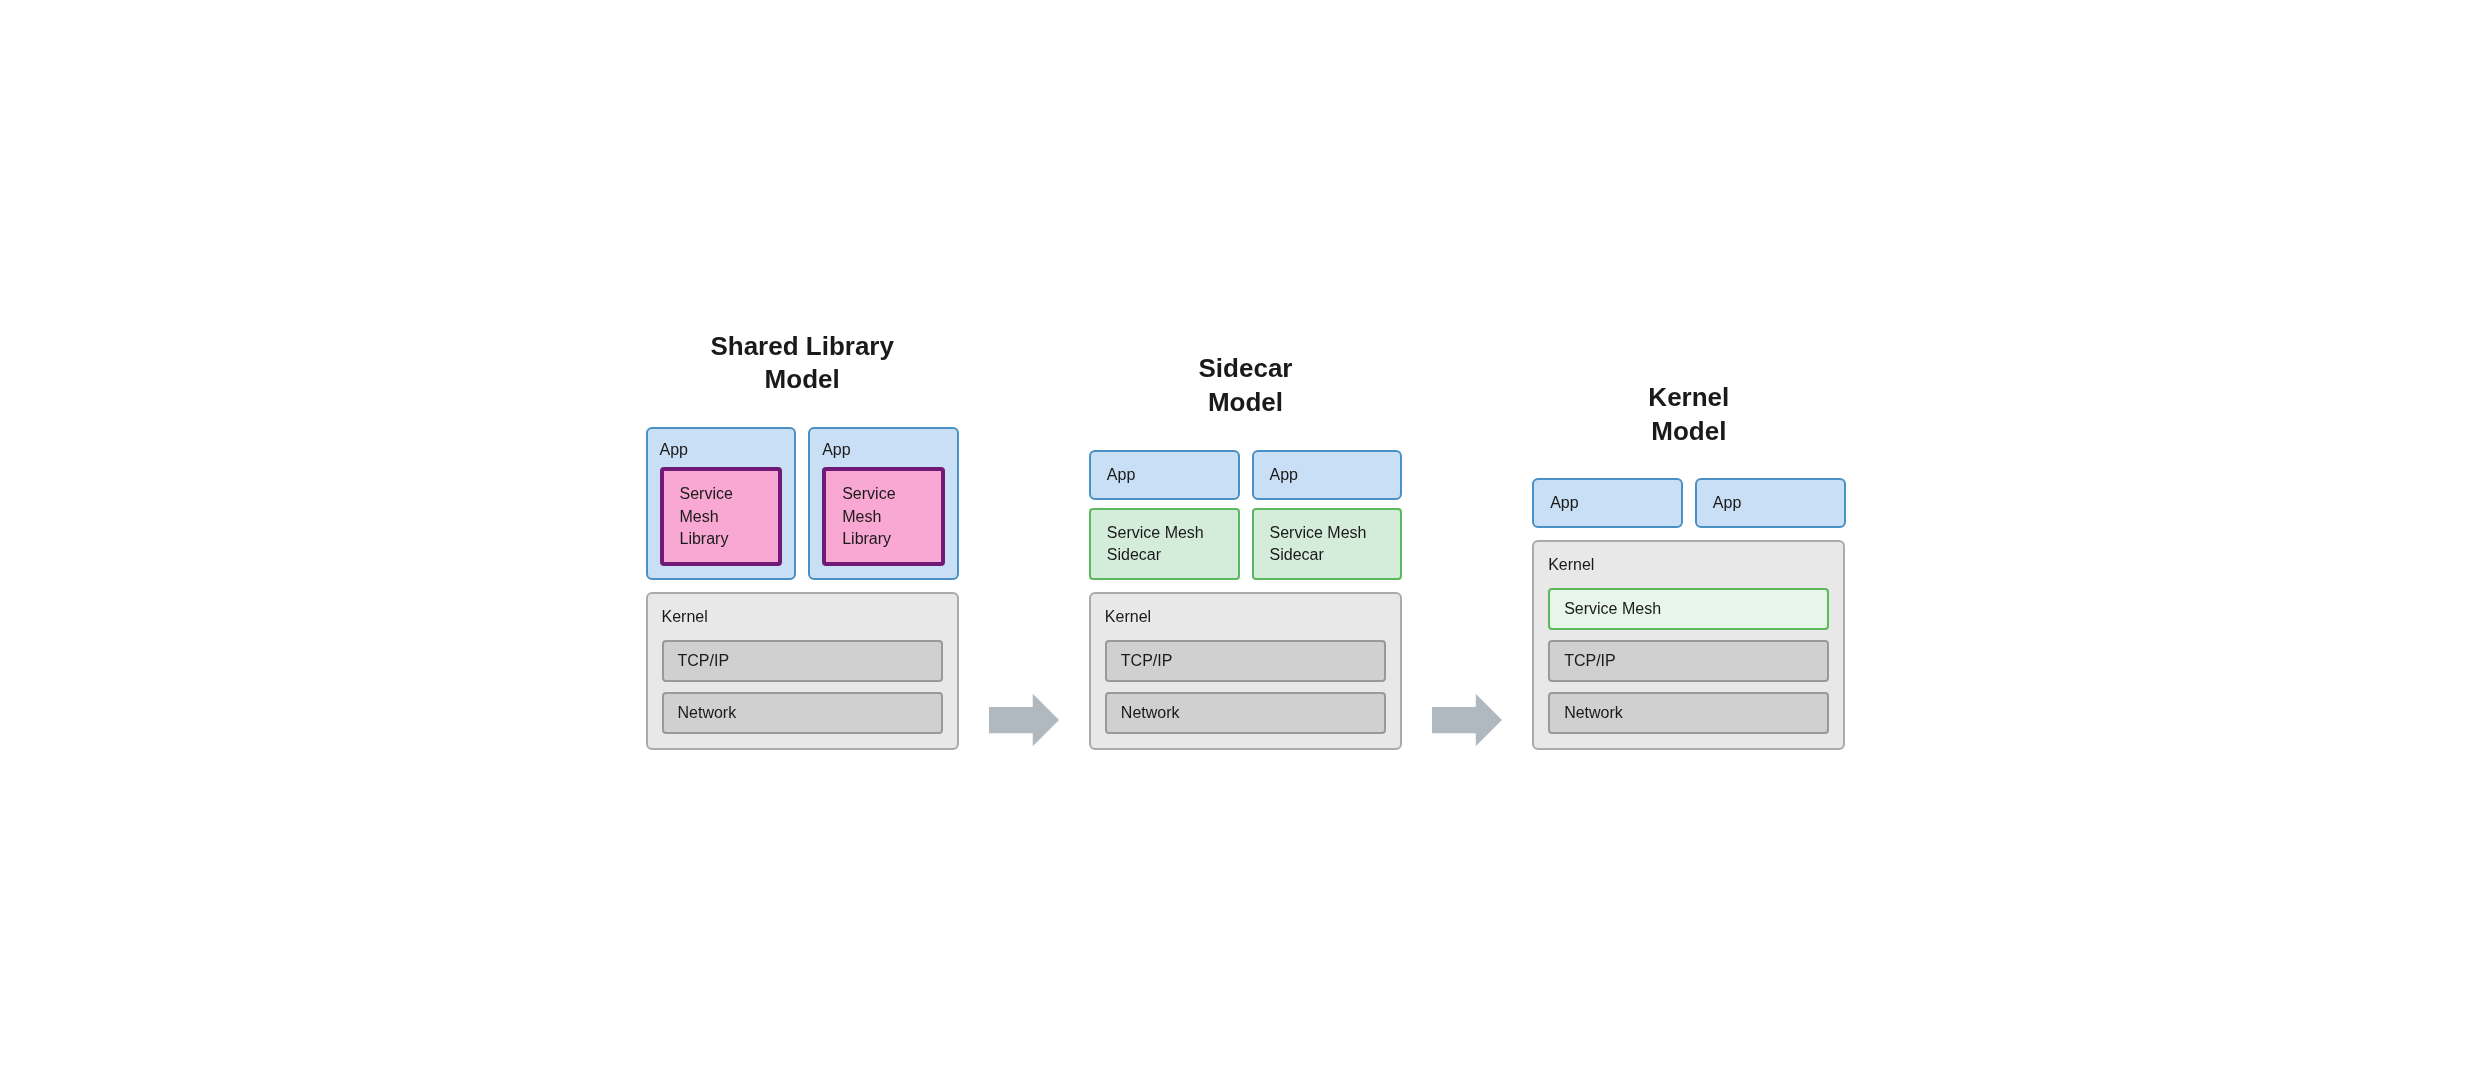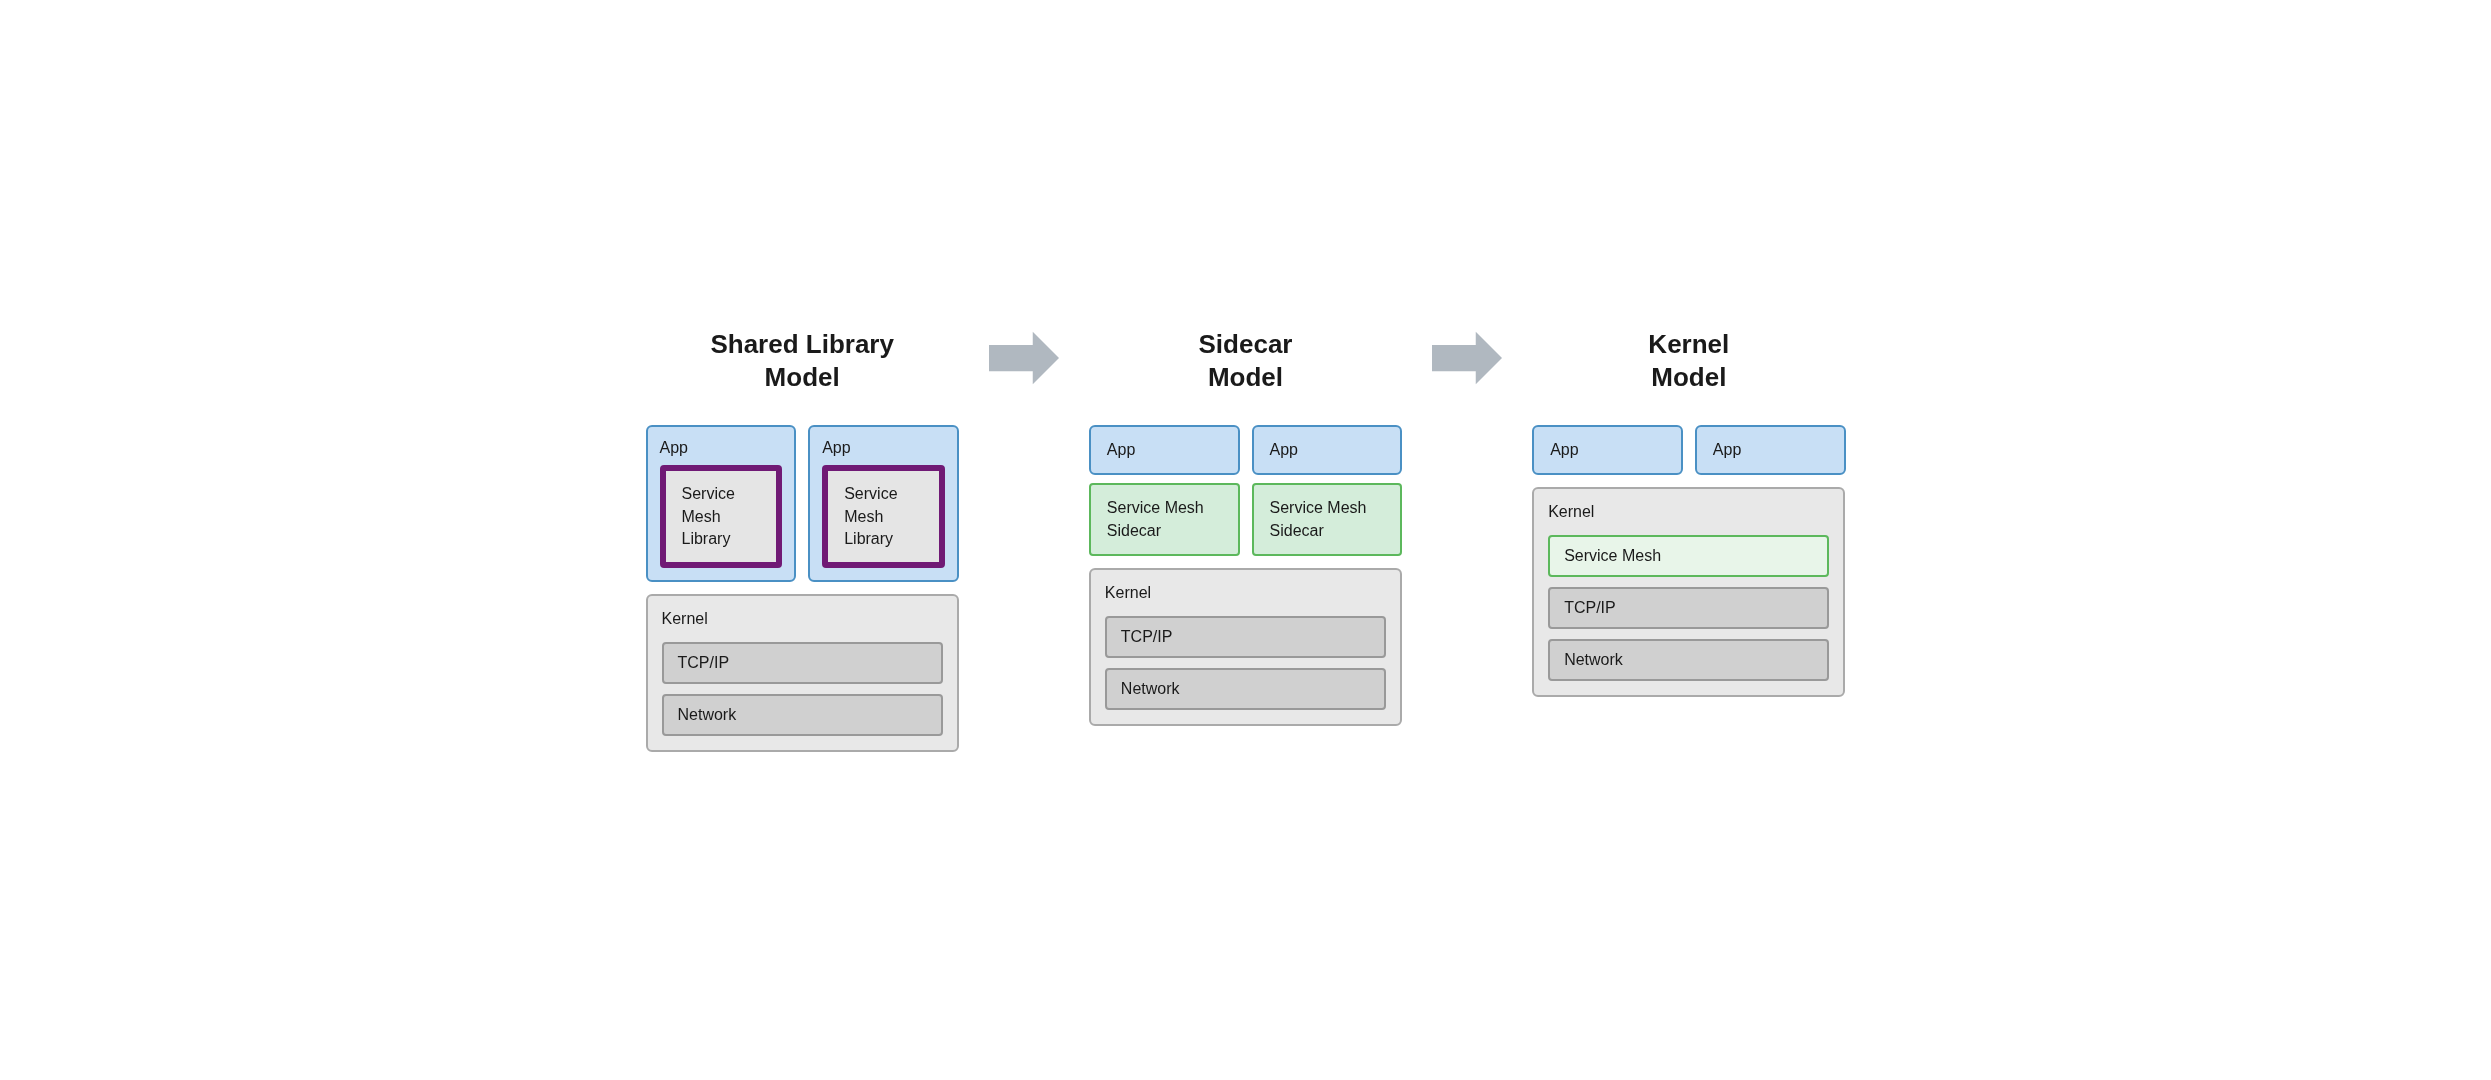--- a/index.html
+++ b/index.html
@@ -9,21 +9,21 @@
       font-family: 'Helvetica Neue', Arial, sans-serif;
       display: flex;
       justify-content: center;
       align-items: center;
       min-height: 100vh;
       padding: 40px 20px;
     }
 
     .diagram-container {
       display: flex;
-      align-items: flex-start;
+      align-items: flex-end;
       gap: 30px;
       max-width: 1200px;
       width: 100%;
     }
 
     .model-section {
       display: flex;
       flex-direction: column;
       align-items: center;
       gap: 20px;
@@ -66,22 +66,22 @@
     }
 
     .app-box-label {
       font-size: 16px;
       color: #1a1a1a;
       font-weight: 400;
     }
 
     
     .library-box {
-      background: #e5e5e5;
-      border: 6px solid #701a75;
+      background: #f9a8d4;
+      border: 4px solid #701a75;
       border-radius: 4px;
       padding: 12px 16px;
       font-size: 16px;
       color: #1a1a1a;
       line-height: 1.4;
     }
 
     
     .kernel-box {
       background: #e8e8e8;

